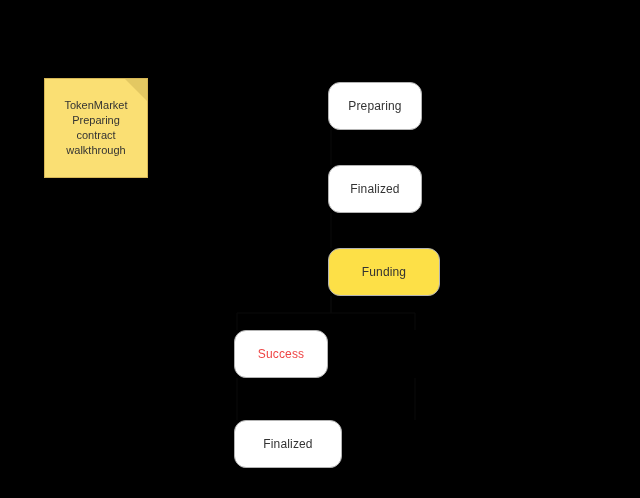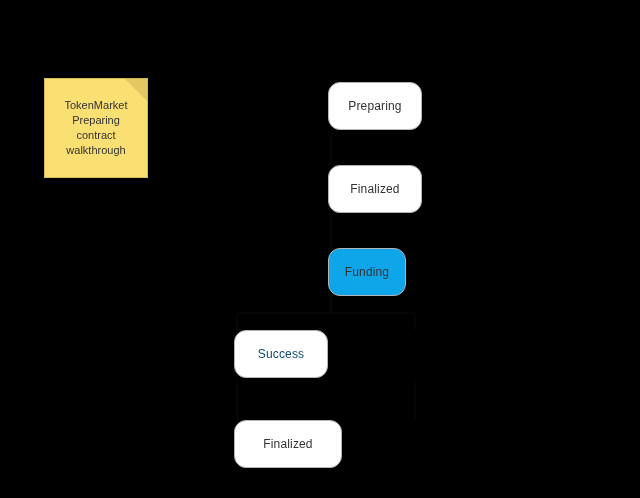--- a/index.html
+++ b/index.html
@@ -101,22 +101,22 @@
         <div>contract</div>
         <div>walkthrough</div>
       </span>
   </div>
 <div class="node" style="left: 284px; top: 82px; width: 94px; height: 48px; background: rgb(255, 255, 255); border-color: rgb(179, 179, 179); color: rgb(51, 51, 51);">
       <span>Preparing</span>
     </div>
     <div class="node" style="left: 284px; top: 165px; width: 94px; height: 48px; background: rgb(255, 255, 255); border-color: rgb(179, 179, 179); color: rgb(51, 51, 51);">
       <span>Finalized</span>
     </div>
-    <div class="node" style="left: 284px; top: 248px; width: 78px; height: 48px; background: #0ea5e9; border-color: rgb(179, 179, 179); color: rgb(51, 51, 51);">
+    <div class="node" style="left: 284px; top: 248px; width: 112px; height: 48px; background: #fde047; border-color: rgb(179, 179, 179); color: rgb(51, 51, 51);">
       <span>Funding</span>
     </div>
-    <div class="node" style="left: 190px; top: 330px; width: 94px; height: 48px; background: rgb(255, 255, 255); border-color: rgb(179, 179, 179); color: #0c4a6e;">
+    <div class="node" style="left: 190px; top: 330px; width: 94px; height: 48px; background: rgb(255, 255, 255); border-color: rgb(179, 179, 179); color: #ef4444;">
       <span>Success</span>
     </div>
     <div class="node" style="left: 190px; top: 420px; width: 108px; height: 48px; background: rgb(255, 255, 255); border-color: rgb(179, 179, 179); color: rgb(51, 51, 51);">
       <span>Finalized</span>
     </div>
   </div>
 
 </body></html>

